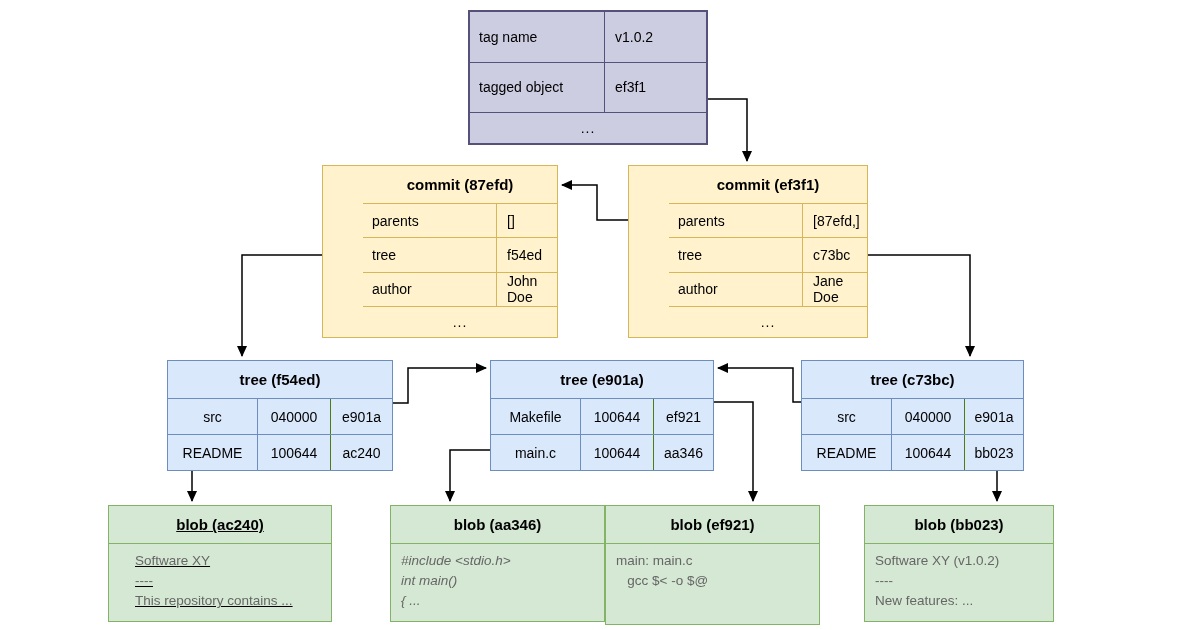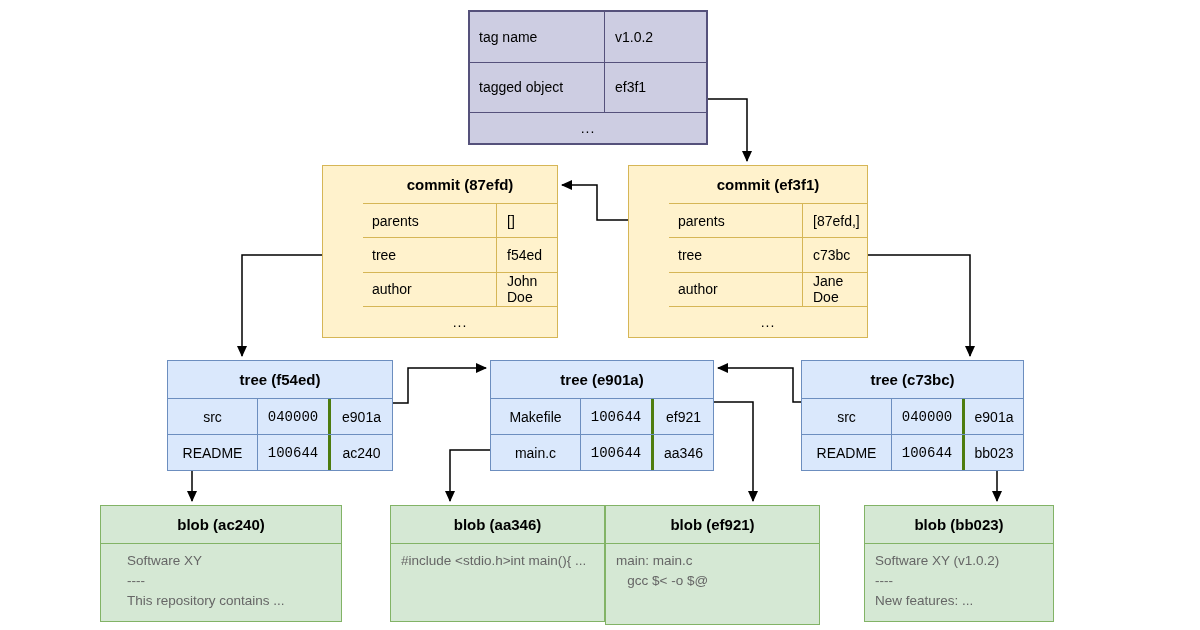--- a/index.html
+++ b/index.html
@@ -25,21 +25,21 @@
   .k{display:flex;align-items:center;padding-left:9px;font-size:14px;box-sizing:border-box;}
   .v{flex:1;display:flex;align-items:center;padding-left:10px;font-size:14px;}
   .tag .k{width:135px;border-right:1px solid #55517b;}
   .commit .k{width:134px;border-right:1px solid #d6b656;}
 
   .ell{flex:0 0 auto;height:30px;display:flex;align-items:center;justify-content:center;
        font-size:14px;letter-spacing:1px;}
 
   .tc{display:flex;align-items:center;justify-content:center;font-size:14px;box-sizing:border-box;}
   .tc1{width:90px;border-right:1px solid #6c8ebf;}
-  .tc2{width:73px;border-right:3px solid #4d7c0f;font-family:Liberation Mono, monospace;}
+  .tc2{width:73px;border-right:1px solid #4d7c0f;}
   .tc3{flex:1;}
 
   .blob-body{flex:1;padding:7px 10px;color:#666666;font-size:13.5px;line-height:20px;}
   .blob-line{white-space:pre-wrap;}
 
   svg.edges{position:absolute;left:0;top:0;pointer-events:none;}
   svg.edges polyline{fill:none;stroke:#000000;stroke-width:1.5;}
 </style>
 </head>
 <body>
@@ -127,32 +127,32 @@
       <div class="tc tc2">040000</div>
       <div class="tc tc3">e901a</div>
     </div>
     <div class="r">
       <div class="tc tc1">README</div>
       <div class="tc tc2">100644</div>
       <div class="tc tc3">bb023</div>
     </div>
   </div>
 
-  <div class="box blob" style="left:100px;top:505px;width:242px;height:117px;">
+  <div class="box blob" style="left:108px;top:505px;width:224px;height:117px;text-decoration:underline;">
     <div class="r title-row">blob (ac240)</div>
     <div class="r blob-body" style="flex-direction:column;align-items:flex-start;padding-left:26px;">
       <div class="blob-line">Software XY</div>
       <div class="blob-line">----</div>
       <div class="blob-line">This repository contains ...</div>
     </div>
   </div>
 
   <div class="box blob" style="left:370px;top:505px;width:215px;height:117px;margin-left:20px;">
     <div class="r title-row">blob (aa346)</div>
-    <div class="r blob-body" style="align-items:flex-start;">
+    <div class="r blob-body" style="flex-direction:column;align-items:flex-start;font-style:italic;">
       <div class="blob-line">#include &lt;stdio.h&gt;</div>
       <div class="blob-line">int main()</div>
       <div class="blob-line">{ ...</div>
     </div>
   </div>
 
   <div class="box blob" style="left:605px;top:505px;width:215px;height:120px;">
     <div class="r title-row">blob (ef921)</div>
     <div class="r blob-body" style="flex-direction:column;align-items:flex-start;">
       <div class="blob-line">main: main.c</div>

